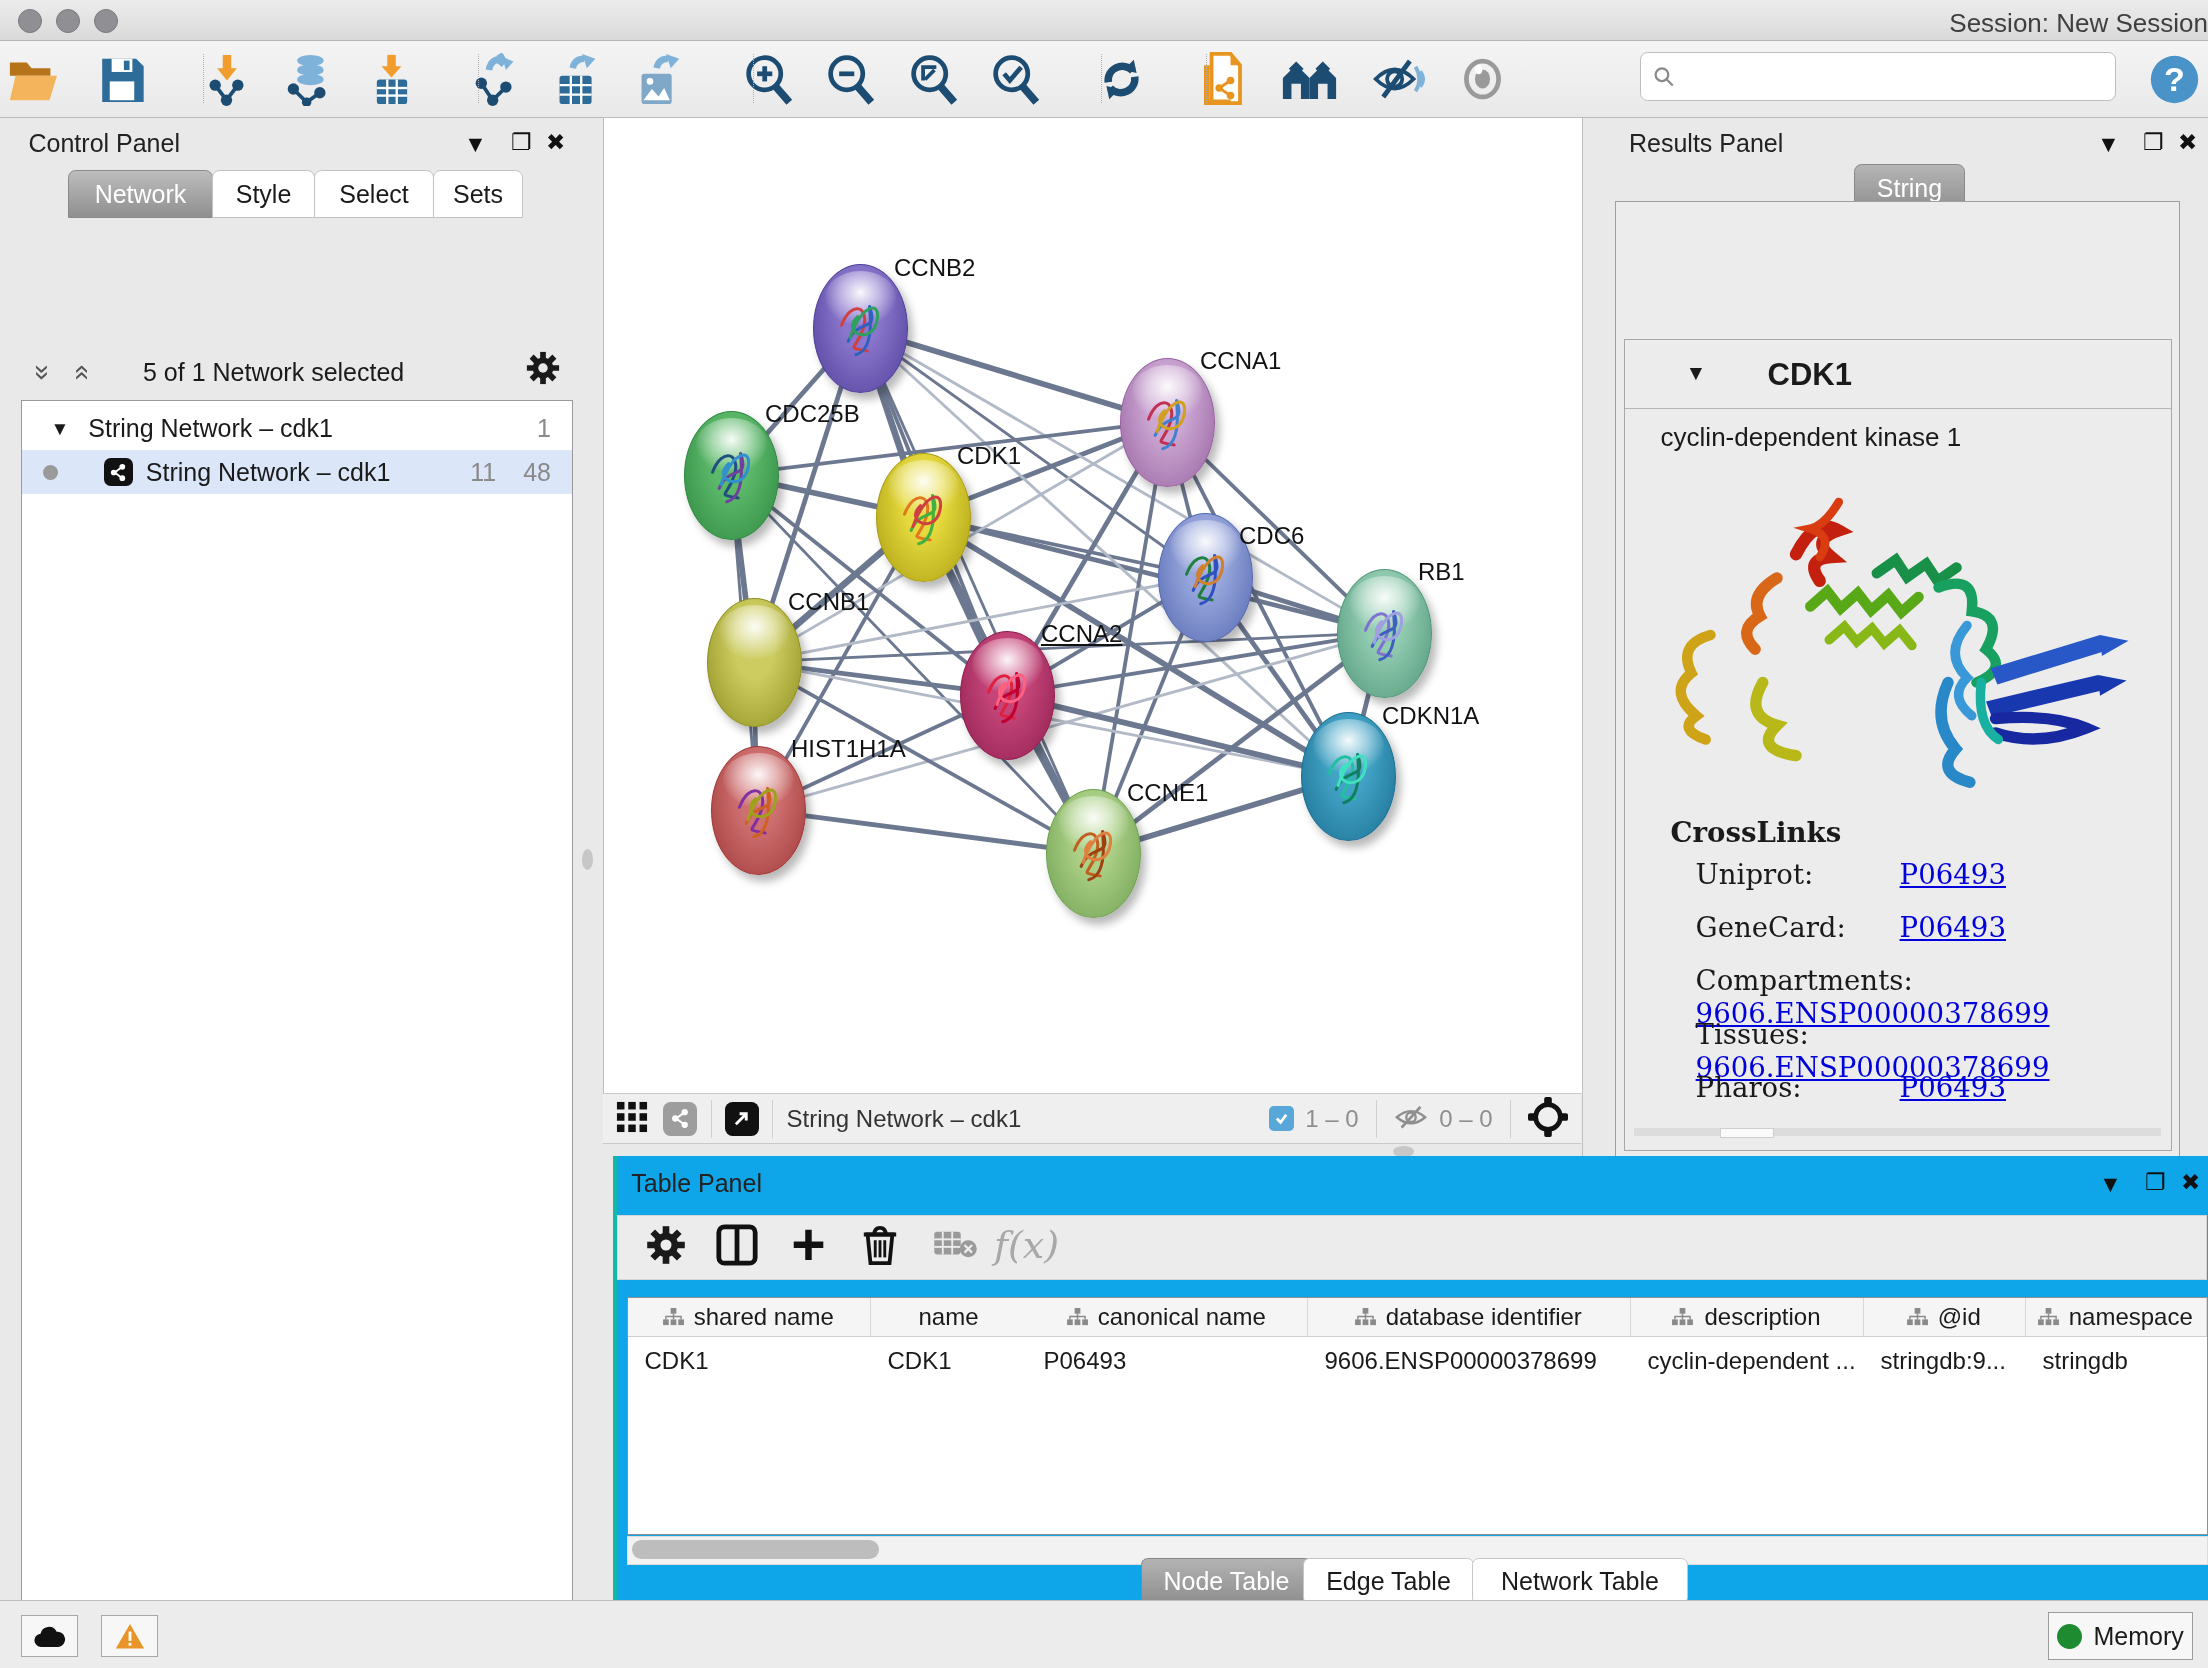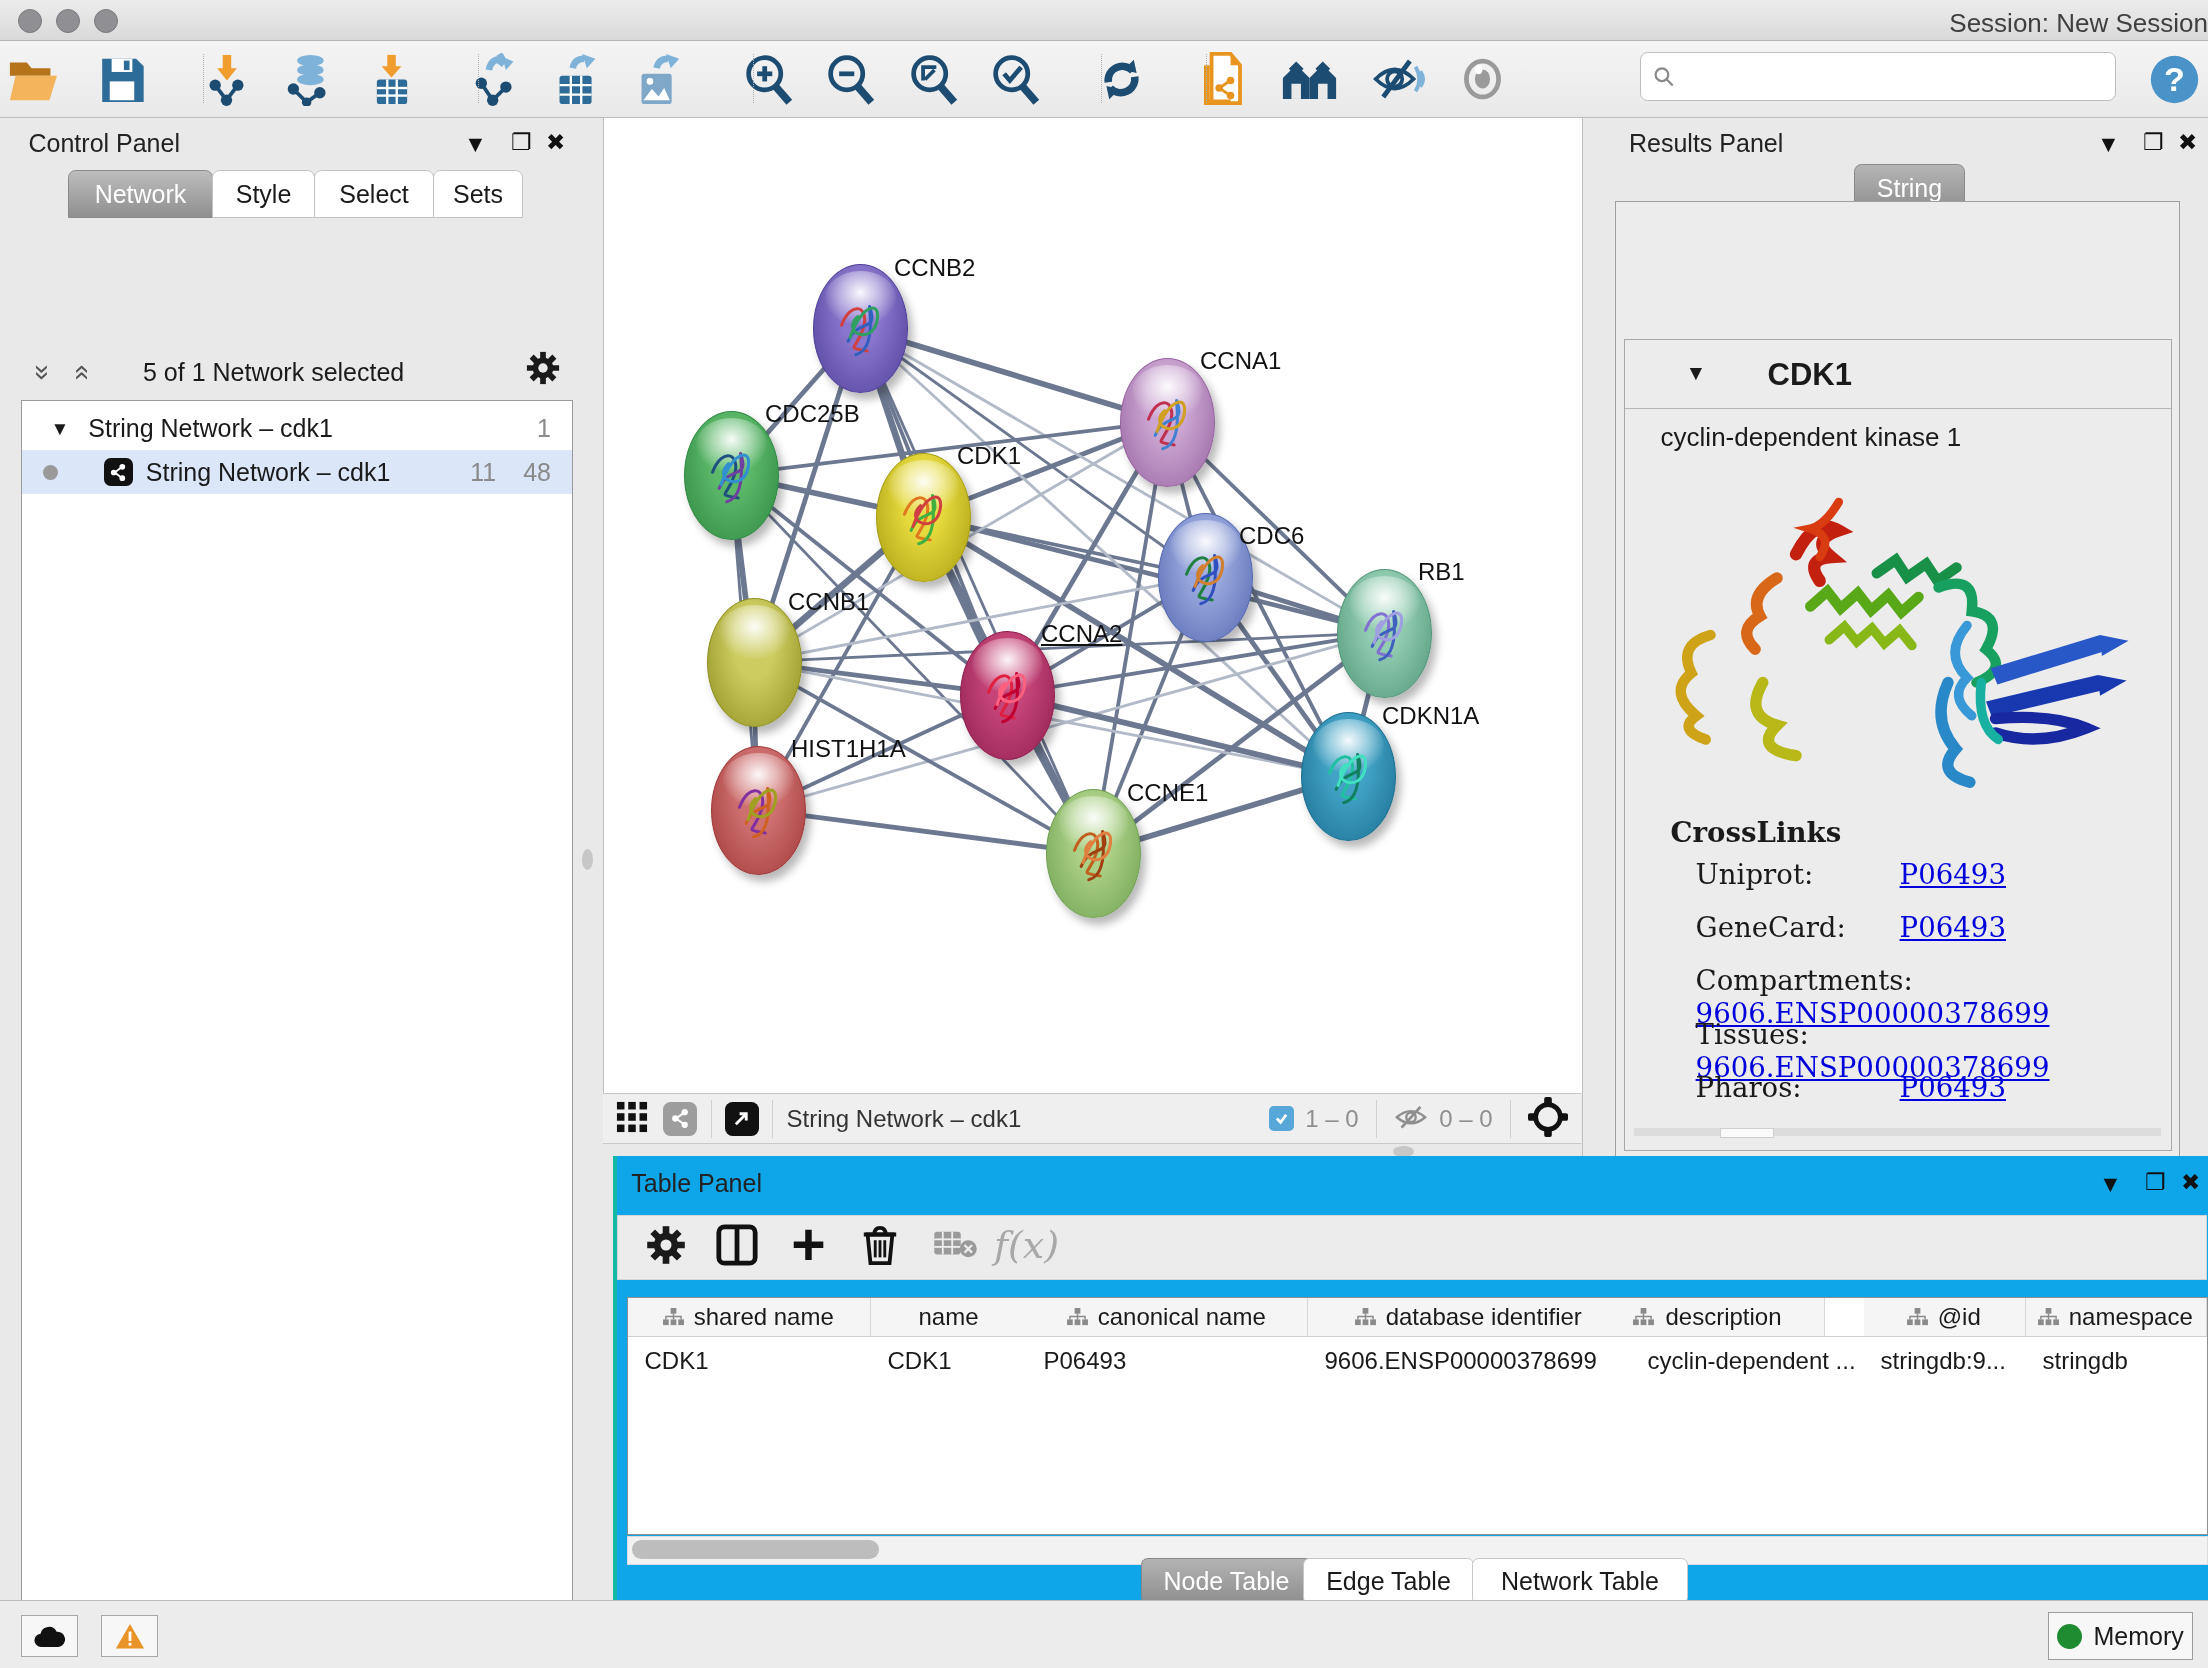--- a/index.html
+++ b/index.html
@@ -732,21 +732,21 @@
             <g fill="#8a8a8a">
               <rect x="8" y="0" width="6" height="6"></rect>
               <rect x="0" y="12" width="6" height="6"></rect>
               <rect x="8" y="12" width="6" height="6"></rect>
               <rect x="16" y="12" width="6" height="6"></rect>
             </g>
             <path d="M11 6 v3 M3 12 v-3 h16 v3 M11 9 v3" stroke="#8a8a8a" stroke-width="1.5" fill="none"></path>
           </svg>
           <span>database identifier</span>
         </div>
-        <div class="th" style="left: 964px; width: 233px; gap: 11px;">
+        <div class="th" style="left: 1003px; width: 233px; gap: 11px;">
           <svg width="21" height="19" viewBox="0 0 22 20">
             <g fill="#8a8a8a">
               <rect x="8" y="0" width="6" height="6"></rect>
               <rect x="0" y="12" width="6" height="6"></rect>
               <rect x="8" y="12" width="6" height="6"></rect>
               <rect x="16" y="12" width="6" height="6"></rect>
             </g>
             <path d="M11 6 v3 M3 12 v-3 h16 v3 M11 9 v3" stroke="#8a8a8a" stroke-width="1.5" fill="none"></path>
           </svg>
           <span>description</span>

